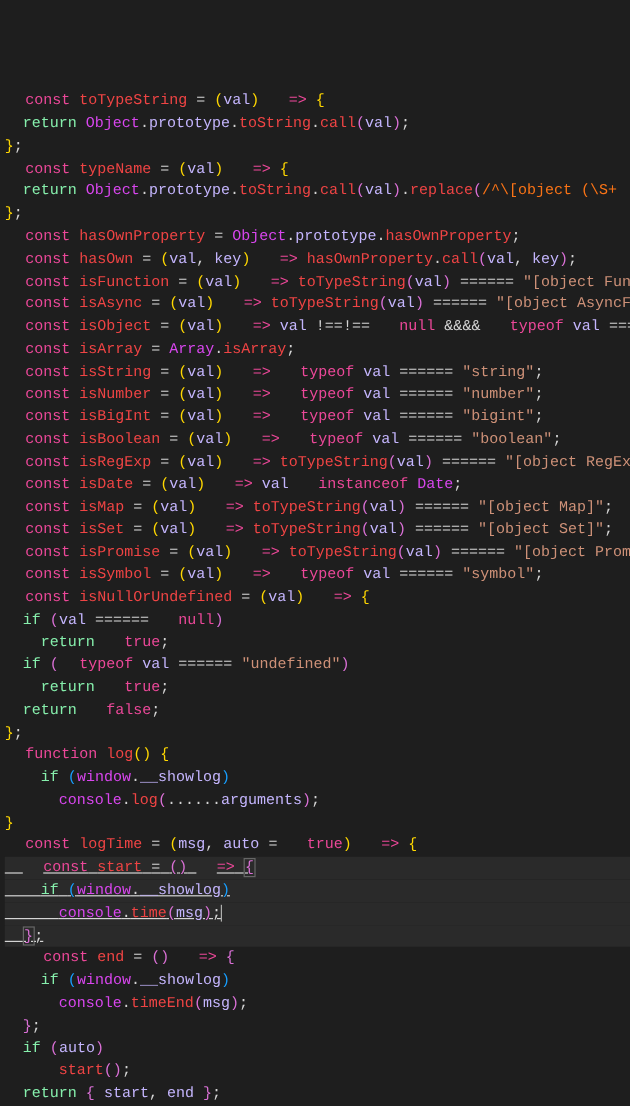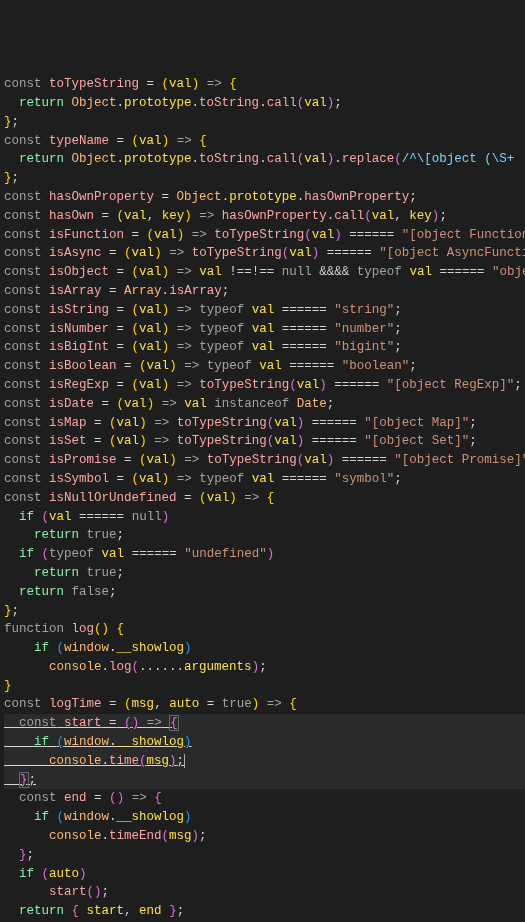--- a/index.html
+++ b/index.html
@@ -10,32 +10,32 @@
     line-height: 18.8px;
     color: #d4d4d4;
     white-space: pre;
     overflow: hidden;
     width: 525px;
     height: 922px;
     padding-left: 4px;
   }
   .line { display: block; }
   .line.hl { background: #2a2a2a; text-decoration: underline; }
-  .kw-dec { color: #a3a3a3; }      
+  .kw-dec { color: #ec4899; margin-left: 17px; }      
   .kw-ctrl { color: #86efac; }     
-  .fn { color: #fca5a5; }          
-  .var { color: #fde047; }         
-  .cls { color: #fdba74; }         
+  .fn { color: #ef4444; }          
+  .var { color: #c4b5fd; }         
+  .cls { color: #d946ef; }         
   .str { color: #ce9178; }
   .op { color: #d4d4d4; }
   .pn { color: #d4d4d4; }          
   .brk { color: #ffd700; }         
   .brk2 { color: #da70d6; }        
   .brk3 { color: #179fff; }
-  .regex { color: #7dd3fc; }
+  .regex { color: #f97316; }
   .cursor-box { border:1px solid #666; padding:0 0px; }
 </style>
 </head>
 <body>
 
 
 
 <div id="editor"><span class="line"><span class="kw-dec">const</span> <span class="fn">toTypeString</span> <span class="op">=</span> <span class="brk">(</span><span class="var">val</span><span class="brk">)</span> <span class="kw-dec">=&gt;</span> <span class="brk">{</span></span><span class="line">  <span class="kw-ctrl">return</span> <span class="cls">Object</span><span class="pn">.</span><span class="var">prototype</span><span class="pn">.</span><span class="fn">toString</span><span class="pn">.</span><span class="fn">call</span><span class="brk2">(</span><span class="var">val</span><span class="brk2">)</span><span class="pn">;</span></span><span class="line"><span class="brk">}</span><span class="pn">;</span></span><span class="line"><span class="kw-dec">const</span> <span class="fn">typeName</span> <span class="op">=</span> <span class="brk">(</span><span class="var">val</span><span class="brk">)</span> <span class="kw-dec">=&gt;</span> <span class="brk">{</span></span><span class="line">  <span class="kw-ctrl">return</span> <span class="cls">Object</span><span class="pn">.</span><span class="var">prototype</span><span class="pn">.</span><span class="fn">toString</span><span class="pn">.</span><span class="fn">call</span><span class="brk2">(</span><span class="var">val</span><span class="brk2">)</span><span class="pn">.</span><span class="fn">replace</span><span class="brk2">(</span><span class="regex">/^\[object (\S+</span></span><span class="line"><span class="brk">}</span><span class="pn">;</span></span><span class="line"><span class="kw-dec">const</span> <span class="fn">hasOwnProperty</span> <span class="op">=</span> <span class="cls">Object</span><span class="pn">.</span><span class="var">prototype</span><span class="pn">.</span><span class="fn">hasOwnProperty</span><span class="pn">;</span></span><span class="line"><span class="kw-dec">const</span> <span class="fn">hasOwn</span> <span class="op">=</span> <span class="brk">(</span><span class="var">val</span><span class="pn">, </span><span class="var">key</span><span class="brk">)</span> <span class="kw-dec">=&gt;</span> <span class="fn">hasOwnProperty</span><span class="pn">.</span><span class="fn">call</span><span class="brk2">(</span><span class="var">val</span><span class="pn">,</span> <span class="var">key</span><span class="brk2">)</span><span class="pn">;</span></span><span class="line"><span class="kw-dec">const</span> <span class="fn">isFunction</span> <span class="op">=</span> <span class="brk">(</span><span class="var">val</span><span class="brk">)</span> <span class="kw-dec">=&gt;</span> <span class="fn">toTypeString</span><span class="brk2">(</span><span class="var">val</span><span class="brk2">)</span> <span class="op">===</span><span class="op">===</span> <span class="str">"[object Function</span></span><span class="line"><span class="kw-dec">const</span> <span class="fn">isAsync</span> <span class="op">=</span> <span class="brk">(</span><span class="var">val</span><span class="brk">)</span> <span class="kw-dec">=&gt;</span> <span class="fn">toTypeString</span><span class="brk2">(</span><span class="var">val</span><span class="brk2">)</span> <span class="op">===</span><span class="op">===</span> <span class="str">"[object AsyncFunctio</span></span><span class="line"><span class="kw-dec">const</span> <span class="fn">isObject</span> <span class="op">=</span> <span class="brk">(</span><span class="var">val</span><span class="brk">)</span> <span class="kw-dec">=&gt;</span> <span class="var">val</span> <span class="op">!==</span><span class="op">!==</span> <span class="kw-dec">null</span> <span class="op">&amp;&amp;</span><span class="op">&amp;&amp;</span> <span class="kw-dec">typeof</span> <span class="var">val</span> <span class="op">===</span><span class="op">===</span> <span class="str">"object"</span></span><span class="line"><span class="kw-dec">const</span> <span class="fn">isArray</span> <span class="op">=</span> <span class="cls">Array</span><span class="pn">.</span><span class="fn">isArray</span><span class="pn">;</span></span><span class="line"><span class="kw-dec">const</span> <span class="fn">isString</span> <span class="op">=</span> <span class="brk">(</span><span class="var">val</span><span class="brk">)</span> <span class="kw-dec">=&gt;</span> <span class="kw-dec">typeof</span> <span class="var">val</span> <span class="op">===</span><span class="op">===</span> <span class="str">"string"</span><span class="pn">;</span></span><span class="line"><span class="kw-dec">const</span> <span class="fn">isNumber</span> <span class="op">=</span> <span class="brk">(</span><span class="var">val</span><span class="brk">)</span> <span class="kw-dec">=&gt;</span> <span class="kw-dec">typeof</span> <span class="var">val</span> <span class="op">===</span><span class="op">===</span> <span class="str">"number"</span><span class="pn">;</span></span><span class="line"><span class="kw-dec">const</span> <span class="fn">isBigInt</span> <span class="op">=</span> <span class="brk">(</span><span class="var">val</span><span class="brk">)</span> <span class="kw-dec">=&gt;</span> <span class="kw-dec">typeof</span> <span class="var">val</span> <span class="op">===</span><span class="op">===</span> <span class="str">"bigint"</span><span class="pn">;</span></span><span class="line"><span class="kw-dec">const</span> <span class="fn">isBoolean</span> <span class="op">=</span> <span class="brk">(</span><span class="var">val</span><span class="brk">)</span> <span class="kw-dec">=&gt;</span> <span class="kw-dec">typeof</span> <span class="var">val</span> <span class="op">===</span><span class="op">===</span> <span class="str">"boolean"</span><span class="pn">;</span></span><span class="line"><span class="kw-dec">const</span> <span class="fn">isRegExp</span> <span class="op">=</span> <span class="brk">(</span><span class="var">val</span><span class="brk">)</span> <span class="kw-dec">=&gt;</span> <span class="fn">toTypeString</span><span class="brk2">(</span><span class="var">val</span><span class="brk2">)</span> <span class="op">===</span><span class="op">===</span> <span class="str">"[object RegExp]"</span><span class="pn">;</span></span><span class="line"><span class="kw-dec">const</span> <span class="fn">isDate</span> <span class="op">=</span> <span class="brk">(</span><span class="var">val</span><span class="brk">)</span> <span class="kw-dec">=&gt;</span> <span class="var">val</span> <span class="kw-dec">instanceof</span> <span class="cls">Date</span><span class="pn">;</span></span><span class="line"><span class="kw-dec">const</span> <span class="fn">isMap</span> <span class="op">=</span> <span class="brk">(</span><span class="var">val</span><span class="brk">)</span> <span class="kw-dec">=&gt;</span> <span class="fn">toTypeString</span><span class="brk2">(</span><span class="var">val</span><span class="brk2">)</span> <span class="op">===</span><span class="op">===</span> <span class="str">"[object Map]"</span><span class="pn">;</span></span><span class="line"><span class="kw-dec">const</span> <span class="fn">isSet</span> <span class="op">=</span> <span class="brk">(</span><span class="var">val</span><span class="brk">)</span> <span class="kw-dec">=&gt;</span> <span class="fn">toTypeString</span><span class="brk2">(</span><span class="var">val</span><span class="brk2">)</span> <span class="op">===</span><span class="op">===</span> <span class="str">"[object Set]"</span><span class="pn">;</span></span><span class="line"><span class="kw-dec">const</span> <span class="fn">isPromise</span> <span class="op">=</span> <span class="brk">(</span><span class="var">val</span><span class="brk">)</span> <span class="kw-dec">=&gt;</span> <span class="fn">toTypeString</span><span class="brk2">(</span><span class="var">val</span><span class="brk2">)</span> <span class="op">===</span><span class="op">===</span> <span class="str">"[object Promise]"</span></span><span class="line"><span class="kw-dec">const</span> <span class="fn">isSymbol</span> <span class="op">=</span> <span class="brk">(</span><span class="var">val</span><span class="brk">)</span> <span class="kw-dec">=&gt;</span> <span class="kw-dec">typeof</span> <span class="var">val</span> <span class="op">===</span><span class="op">===</span> <span class="str">"symbol"</span><span class="pn">;</span></span><span class="line"><span class="kw-dec">const</span> <span class="fn">isNullOrUndefined</span> <span class="op">=</span> <span class="brk">(</span><span class="var">val</span><span class="brk">)</span> <span class="kw-dec">=&gt;</span> <span class="brk">{</span></span><span class="line">  <span class="kw-ctrl">if</span> <span class="brk2">(</span><span class="var">val</span> <span class="op">===</span><span class="op">===</span> <span class="kw-dec">null</span><span class="brk2">)</span></span><span class="line">    <span class="kw-ctrl">return</span> <span class="kw-dec">true</span><span class="pn">;</span></span><span class="line">  <span class="kw-ctrl">if</span> <span class="brk2">(</span><span class="kw-dec">typeof</span> <span class="var">val</span> <span class="op">===</span><span class="op">===</span> <span class="str">"undefined"</span><span class="brk2">)</span></span><span class="line">    <span class="kw-ctrl">return</span> <span class="kw-dec">true</span><span class="pn">;</span></span><span class="line">  <span class="kw-ctrl">return</span> <span class="kw-dec">false</span><span class="pn">;</span></span><span class="line"><span class="brk">}</span><span class="pn">;</span></span><span class="line"><span class="kw-dec">function</span> <span class="fn">log</span><span class="brk">(</span><span class="brk">)</span> <span class="brk">{</span></span><span class="line">    <span class="kw-ctrl">if</span> <span class="brk3">(</span><span class="cls">window</span><span class="pn">.</span><span class="var">__showlog</span><span class="brk3">)</span></span><span class="line">      <span class="cls">console</span><span class="pn">.</span><span class="fn">log</span><span class="brk2">(</span><span class="op">...</span><span class="op">...</span><span class="var">arguments</span><span class="brk2">)</span><span class="pn">;</span></span><span class="line"><span class="brk">}</span></span><span class="line"><span class="kw-dec">const</span> <span class="fn">logTime</span> <span class="op">=</span> <span class="brk">(</span><span class="var">msg</span><span class="pn">, </span><span class="var">auto</span> <span class="op">=</span> <span class="kw-dec">true</span><span class="brk">)</span> <span class="kw-dec">=&gt;</span> <span class="brk">{</span></span><span class="line hl">  <span class="kw-dec">const</span> <span class="fn">start</span> <span class="op">=</span> <span class="brk2">(</span><span class="brk2">)</span> <span class="kw-dec">=&gt;</span> <span class="cursor-box"><span class="brk2">{</span></span></span><span class="line hl">    <span class="kw-ctrl">if</span> <span class="brk3">(</span><span class="cls">window</span><span class="pn">.</span><span class="var">__showlog</span><span class="brk3">)</span></span><span class="line hl">      <span class="cls">console</span><span class="pn">.</span><span class="fn">time</span><span class="brk2">(</span><span class="var">msg</span><span class="brk2">)</span><span class="pn">;</span><span style="border-left:1px solid #aeafad;"></span></span><span class="line hl">  <span class="cursor-box"><span class="brk2">}</span></span><span class="pn">;</span></span><span class="line">  <span class="kw-dec">const</span> <span class="fn">end</span> <span class="op">=</span> <span class="brk2">(</span><span class="brk2">)</span> <span class="kw-dec">=&gt;</span> <span class="brk2">{</span></span><span class="line">    <span class="kw-ctrl">if</span> <span class="brk3">(</span><span class="cls">window</span><span class="pn">.</span><span class="var">__showlog</span><span class="brk3">)</span></span><span class="line">      <span class="cls">console</span><span class="pn">.</span><span class="fn">timeEnd</span><span class="brk2">(</span><span class="var">msg</span><span class="brk2">)</span><span class="pn">;</span></span><span class="line">  <span class="brk2">}</span><span class="pn">;</span></span><span class="line">  <span class="kw-ctrl">if</span> <span class="brk2">(</span><span class="var">auto</span><span class="brk2">)</span></span><span class="line">      <span class="fn">start</span><span class="brk2">(</span><span class="brk2">)</span><span class="pn">;</span></span><span class="line">  <span class="kw-ctrl">return</span> <span class="brk2">{</span> <span class="var">start</span><span class="pn">, </span><span class="var">end</span> <span class="brk2">}</span><span class="pn">;</span></span><span class="line"></span></div>
 
 

